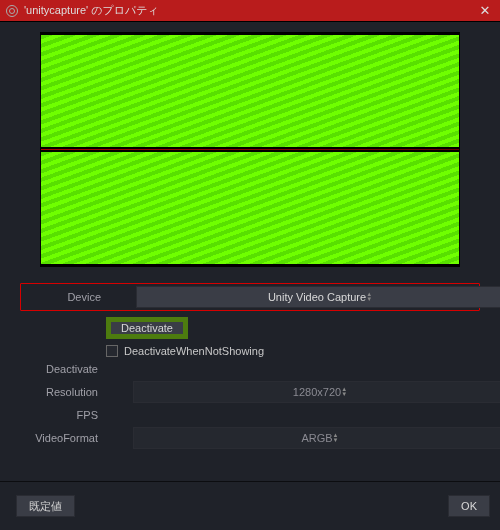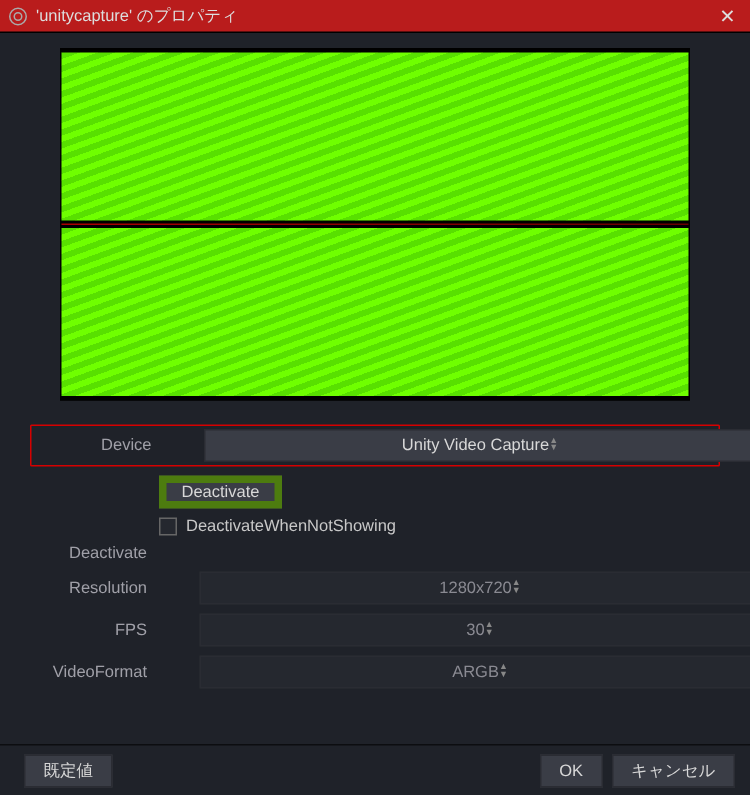--- a/index.html
+++ b/index.html
@@ -117,21 +117,21 @@
   }
   .checkbox-row .box {
     width: 12px; height: 12px;
     border: 1px solid #666;
     background: #25282f;
     margin-right: 6px;
   }
   .footer {
     position: absolute;
     bottom: 0; left: 0; right: 0;
-    height: 34px;
+    height: 49px;
     border-top: 1px solid #0c0d10;
     background: #1f2229;
     display: flex;
     align-items: center;
     padding: 0 10px;
   }
   .footer .spacer { flex: 1; }
   .btn-footer {
     height: 22px;
     background: #3a3d46;
@@ -208,29 +208,20 @@
         <span class="arrows">
             <span>▲</span>
             <span>▼</span>
           </span>
       </div>
     </div>
   </div>
 
   <div class="row">
     <div class="label">FPS</div>
-    <div class="field">
-      <div class="select dark">
-        <span>30</span>
-        <span class="arrows">
-            <span>▲</span>
-            <span>▼</span>
-          </span>
-      </div>
-    </div>
   </div>
 
   <div class="row">
     <div class="label">VideoFormat</div>
     <div class="field">
       <div class="select dark">
         <span>ARGB</span>
         <span class="arrows">
             <span>▲</span>
             <span>▼</span>
@@ -238,14 +229,13 @@
       </div>
     </div>
   </div>
 
 </div>
 
 <div class="footer">
   <button class="btn-footer">既定値</button>
   <div class="spacer"></div>
   <button class="btn-footer">OK</button>
-  <button class="btn-footer">キャンセル</button>
 </div>
 
 </body></html>

